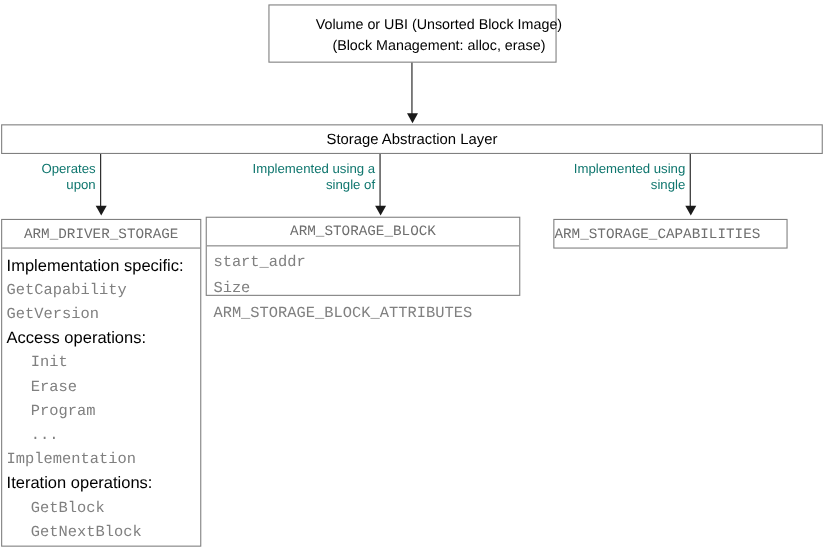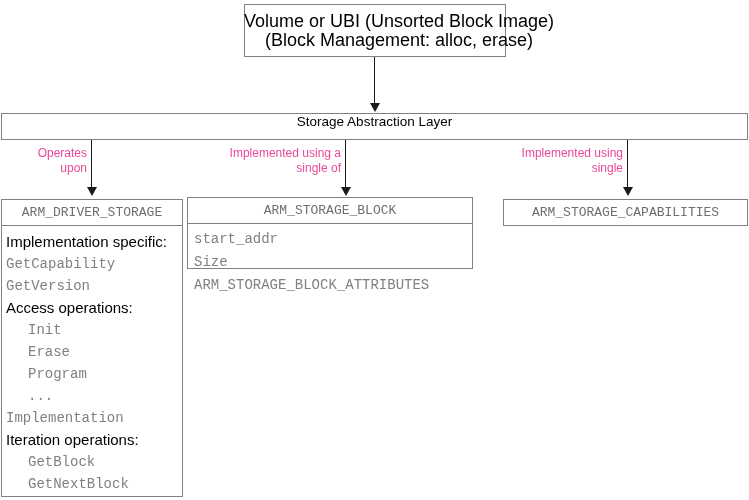--- a/index.html
+++ b/index.html
@@ -27,34 +27,34 @@
     left: 244px;
     top: 4px;
     width: 262px;
     height: 53px;
     display: flex;
     flex-direction: column;
     align-items: center;
     justify-content: center;
   }
   #volume-box .line {
-    font-size: 18px;
+    font-size: 13px;
     line-height: 19px;
     white-space: nowrap;
     margin-left: 48px;
   }
 
   
   #sal-box {
     left: 1px;
     top: 113px;
     width: 747px;
     height: 27px;
     display: flex;
-    align-items: flex-start;
+    align-items: center;
     justify-content: center;
   }
   #sal-box .line {
     font-size: 13.5px;
     white-space: nowrap;
   }
 
   
   #driver-box {
     left: 1px;
@@ -64,25 +64,25 @@
   }
   #block-box {
     left: 187px;
     top: 197px;
     width: 286px;
     height: 72px;
   }
   #caps-box {
     left: 503px;
     top: 199px;
-    width: 245px;
+    width: 213px;
     height: 27px;
     display: flex;
     align-items: center;
-    justify-content: center;
+    justify-content: flex-start;
   }
 
   .box-title {
     box-sizing: border-box;
     height: 26px;
     border-bottom: 1px solid #808080;
     display: flex;
     align-items: center;
     justify-content: center;
     font-family: "Liberation Mono", "DejaVu Sans Mono", monospace;
@@ -150,21 +150,21 @@
 
   #conn-caps-line     { left: 627px; top: 140px; height: 48px; }
   #conn-caps-arrow    { left: 623px; top: 187px; }
 
   
   .edge-label {
     position: absolute;
     text-align: right;
     font-size: 12px;
     line-height: 15px;
-    color: #ec4899;
+    color: #0f766e;
     white-space: nowrap;
   }
   #label-driver { left: 0px;   top: 146px; width: 87px; }
   #label-block  { left: 150px; top: 146px; width: 191px; }
   #label-caps   { left: 430px; top: 146px; width: 193px; }
 </style>
 </head>
 <body>
 
 <div class="node" id="volume-box">

